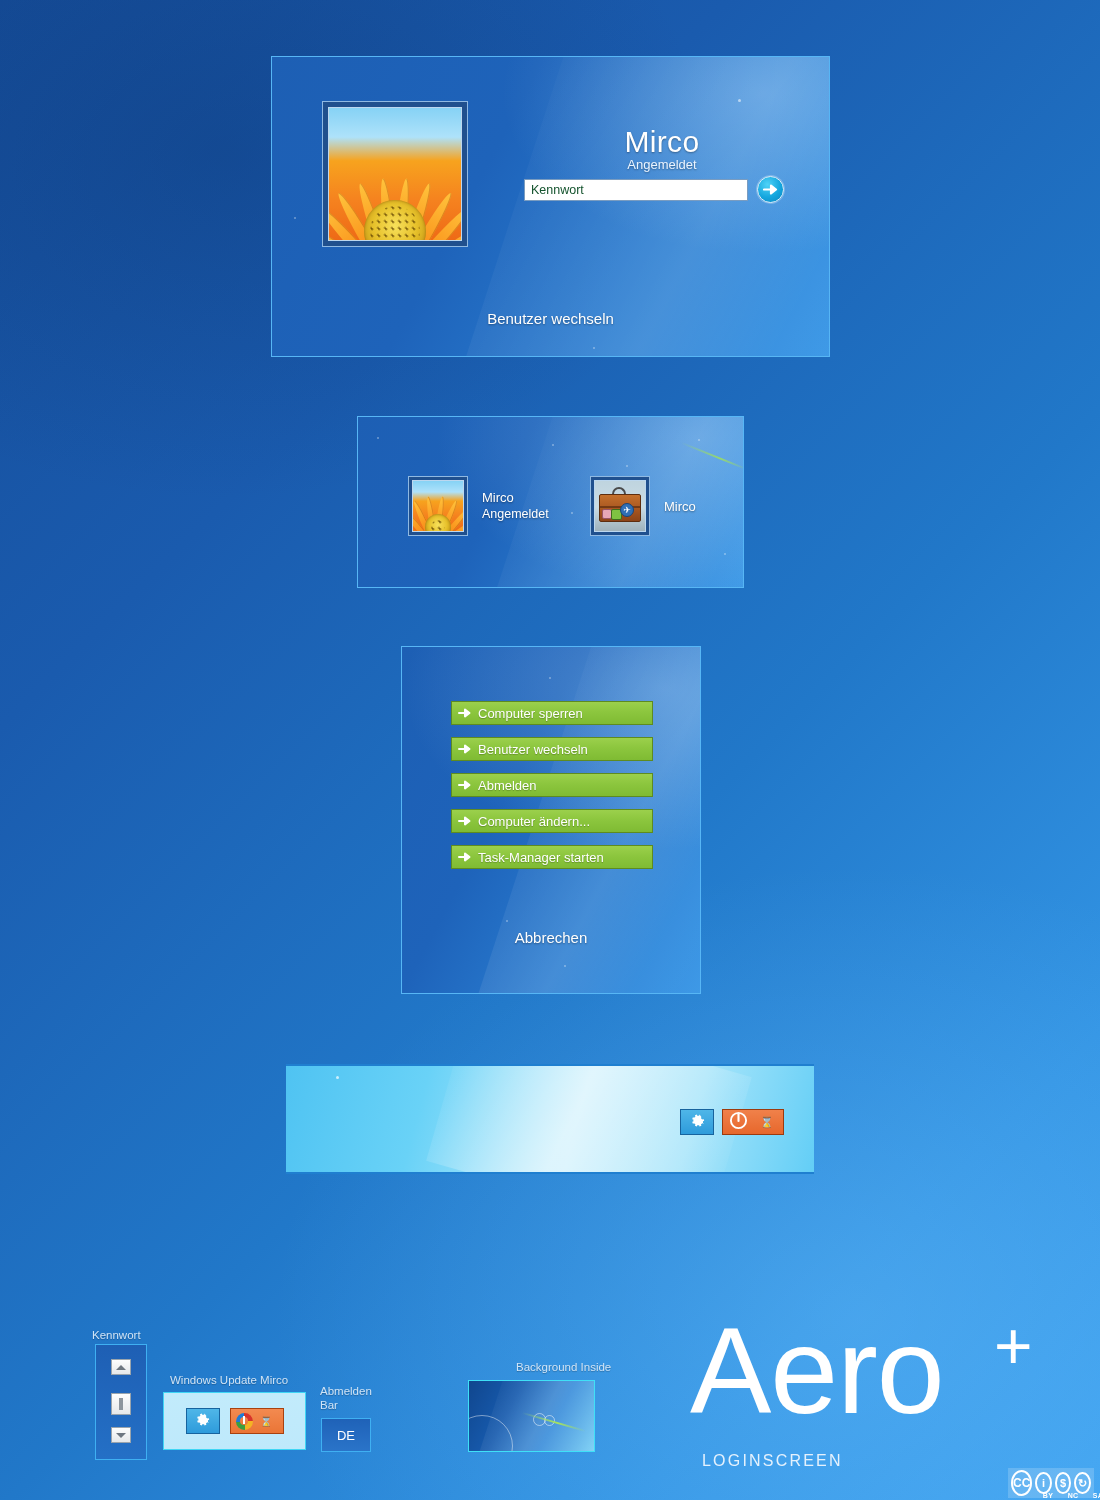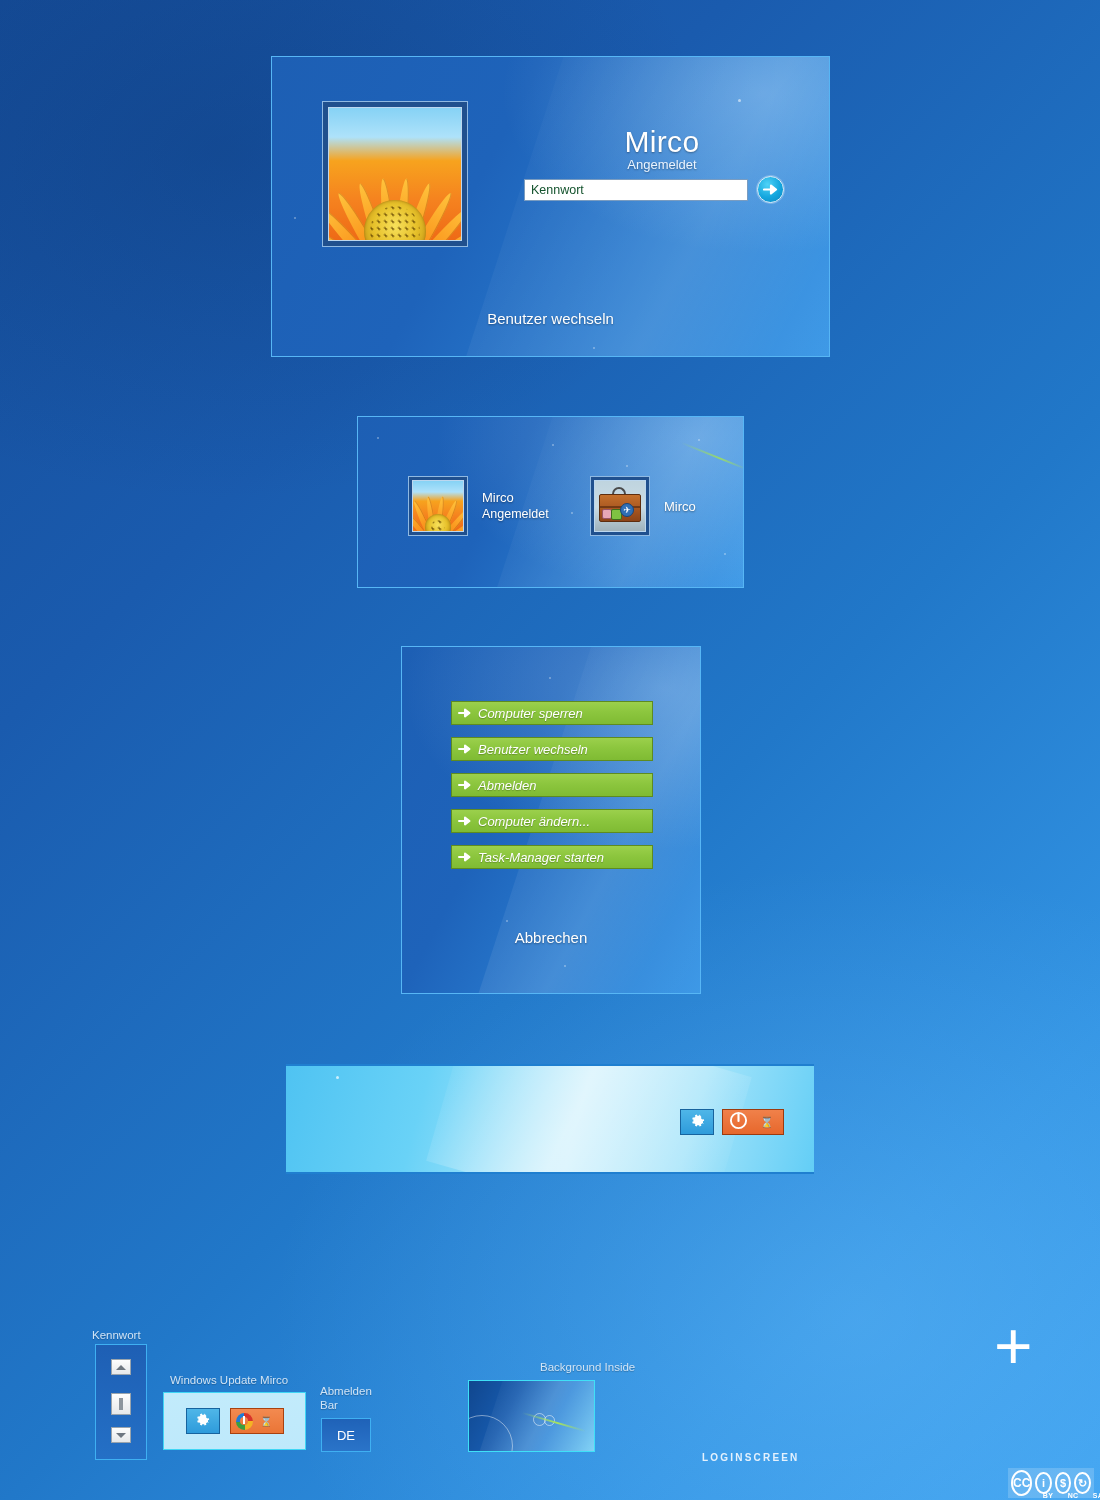--- a/index.html
+++ b/index.html
@@ -167,21 +167,20 @@
   .opt-btn {
     position: relative;
     height: 24px; margin-bottom: 12px;
     background: linear-gradient(180deg, #9BD04C 0%, #8CC63E 45%, #7FBB33 100%);
     border: 1px solid #5E8B20;
     color: #FFFFFF; font-size: 13px;
     display: flex; align-items: center;
     padding-left: 26px;
     cursor: pointer;
     text-shadow: 0 1px 1px rgba(0,0,0,.25);
-    font-style: italic;
   }
   .opt-btn .arrow {
     position: absolute; left: 6px; top: 50%; transform: translateY(-50%);
     width: 14px; height: 12px;
   }
   .cancel-link {
     position: absolute; left: 0; top: 282px; width: 100%;
     text-align: center; color: #FFFFFF; font-size: 15px;
     text-shadow: 0 1px 2px rgba(0,0,0,.35);
     cursor: pointer;
@@ -324,21 +323,21 @@
   #aero-logo .word {
     font-size: 122px; font-weight: 300; line-height: 118px;
     letter-spacing: -1px;
   }
   #aero-logo .plus {
     position: absolute; left: 304px; top: 4px;
     font-size: 66px; font-weight: 200; line-height: 60px;
   }
   #aero-sub {
     position: absolute; left: 702px; top: 1452px;
-    color: #E4F1FD; font-size: 10px; letter-spacing: 2.2px; font-weight: bold;
+    color: #E4F1FD; font-size: 16px; letter-spacing: 2.2px;
   }
 
   
   #cc-badge {
     position: absolute; left: 1008px; top: 1468px; width: 86px; height: 30px;
     background: rgba(255,255,255,0.18);
     display: flex; align-items: center; gap: 3px; padding: 2px 3px;
   }
   #cc-badge .circ {
     width: 22px; height: 22px; border-radius: 50%;
@@ -561,30 +560,31 @@
     <span class="hglass" style="color:#F8C9AE;font-size:10px;">⌛</span>
   </div>
 </div>
 
 <div class="wcap" style="left:320px; top:1384px; width:70px;">Abmelden</div>
 <div class="wcap" style="left:320px; top:1398px; width:70px;">Bar</div>
 <div id="language-widget">
   <span>DE</span>
 </div>
 
-<div class="wcap" style="left:492px; top:1360px;padding-left:48px;">Background Inside</div>
+<div class="wcap" style="left:468px; top:1360px;padding-left:48px;">Background Inside</div>
 <div id="bginside-widget">
   <div class="bsheen"></div>
   <div class="ring"></div>
   <div class="ring2"></div>
   <div class="ring3"></div>
   <div class="streak"></div>
 </div>
 
 <div id="aero-logo">
+  <span class="word">Aero</span>
 <span class="plus">+</span></div>
 <div id="aero-sub">LOGINSCREEN</div>
 
 <div id="cc-badge">
   <span class="circ cc">CC</span>
   <span class="circ">i</span>
   <span class="circ">$</span>
   <span class="circ">↻</span>
   <span class="lbl-row">
     <span class="lbl">BY</span>

